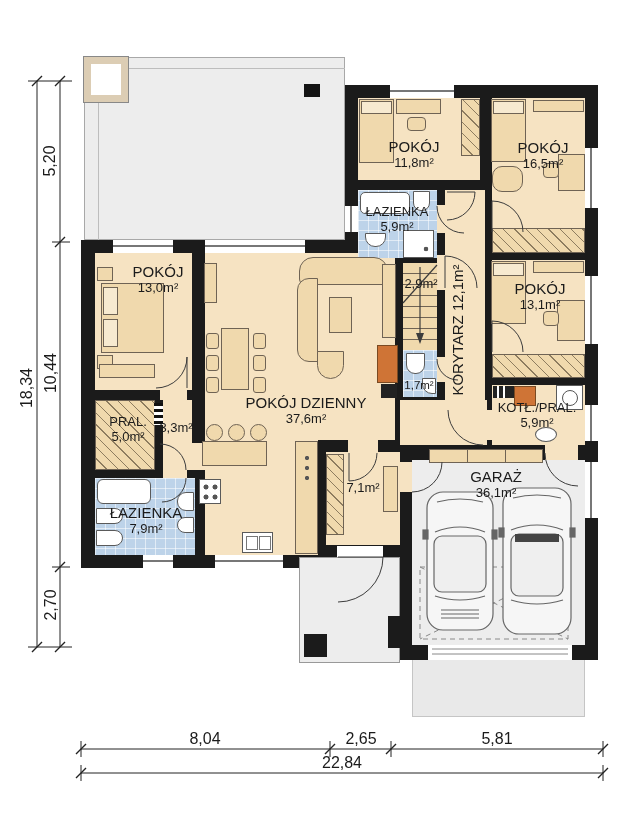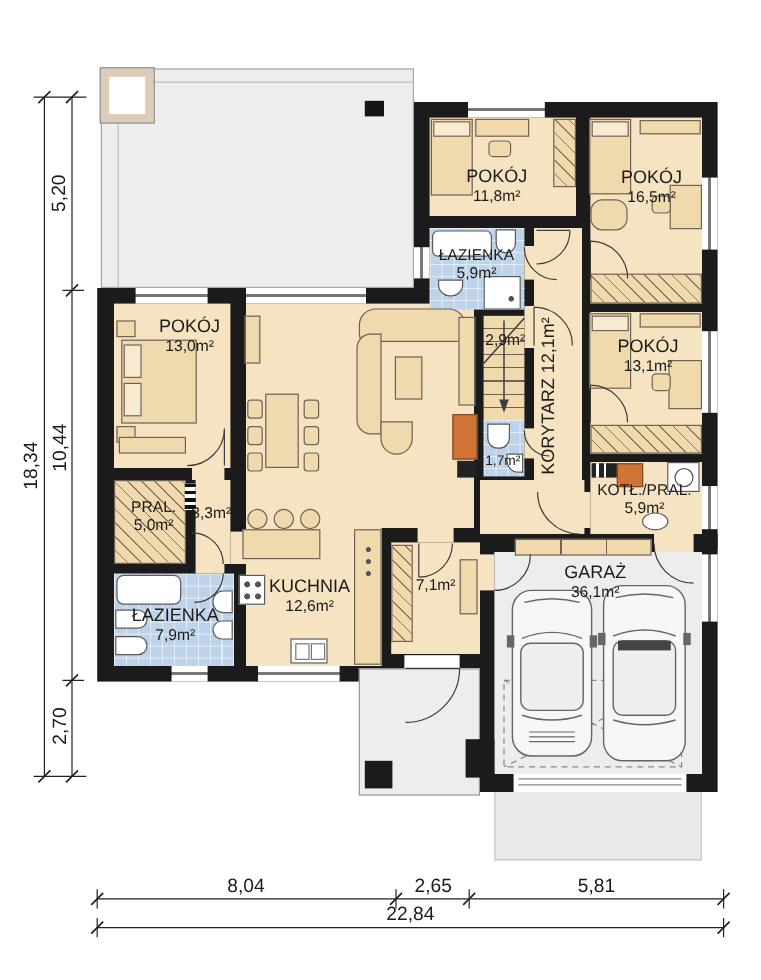--- a/index.html
+++ b/index.html
@@ -235,23 +235,23 @@
     <g stroke="#222" stroke-width="1.4">
       <path d="M32,86 L42,76 M55,86 L65,76 M55,247 L65,237 M55,572 L65,562 M32,652 L42,642 M55,652 L65,642"></path>
       <path d="M76,754 L86,744 M325,754 L335,744 M386,754 L396,744 M598,754 L608,744 M76,778 L86,768 M598,778 L608,768"></path>
     </g>
   </svg>
 
   <div class="lbl" style="left:158px;top:280px;">
     <div>POKÓJ</div>
     <div class="ar">13,0m²</div>
   </div>
-  <div class="lbl" style="left:258px;top:497px;">
-    <div>KUCHNIA</div>
-    <div class="ar">12,6m²</div>
+  <div class="lbl" style="left:306px;top:411px;">
+    <div>POKÓJ DZIENNY</div>
+    <div class="ar">37,6m²</div>
   </div>
   <div class="lbl" style="left:146px;top:521px;">
     <div>ŁAZIENKA</div>
     <div class="ar">7,9m²</div>
   </div>
   <div class="lbl sm" style="left:128px;top:430px;">
     <div>PRAL.</div>
     <div class="ar">5,0m²</div>
   </div>
   <div class="lbl sm" style="left:176px;top:428px;">

